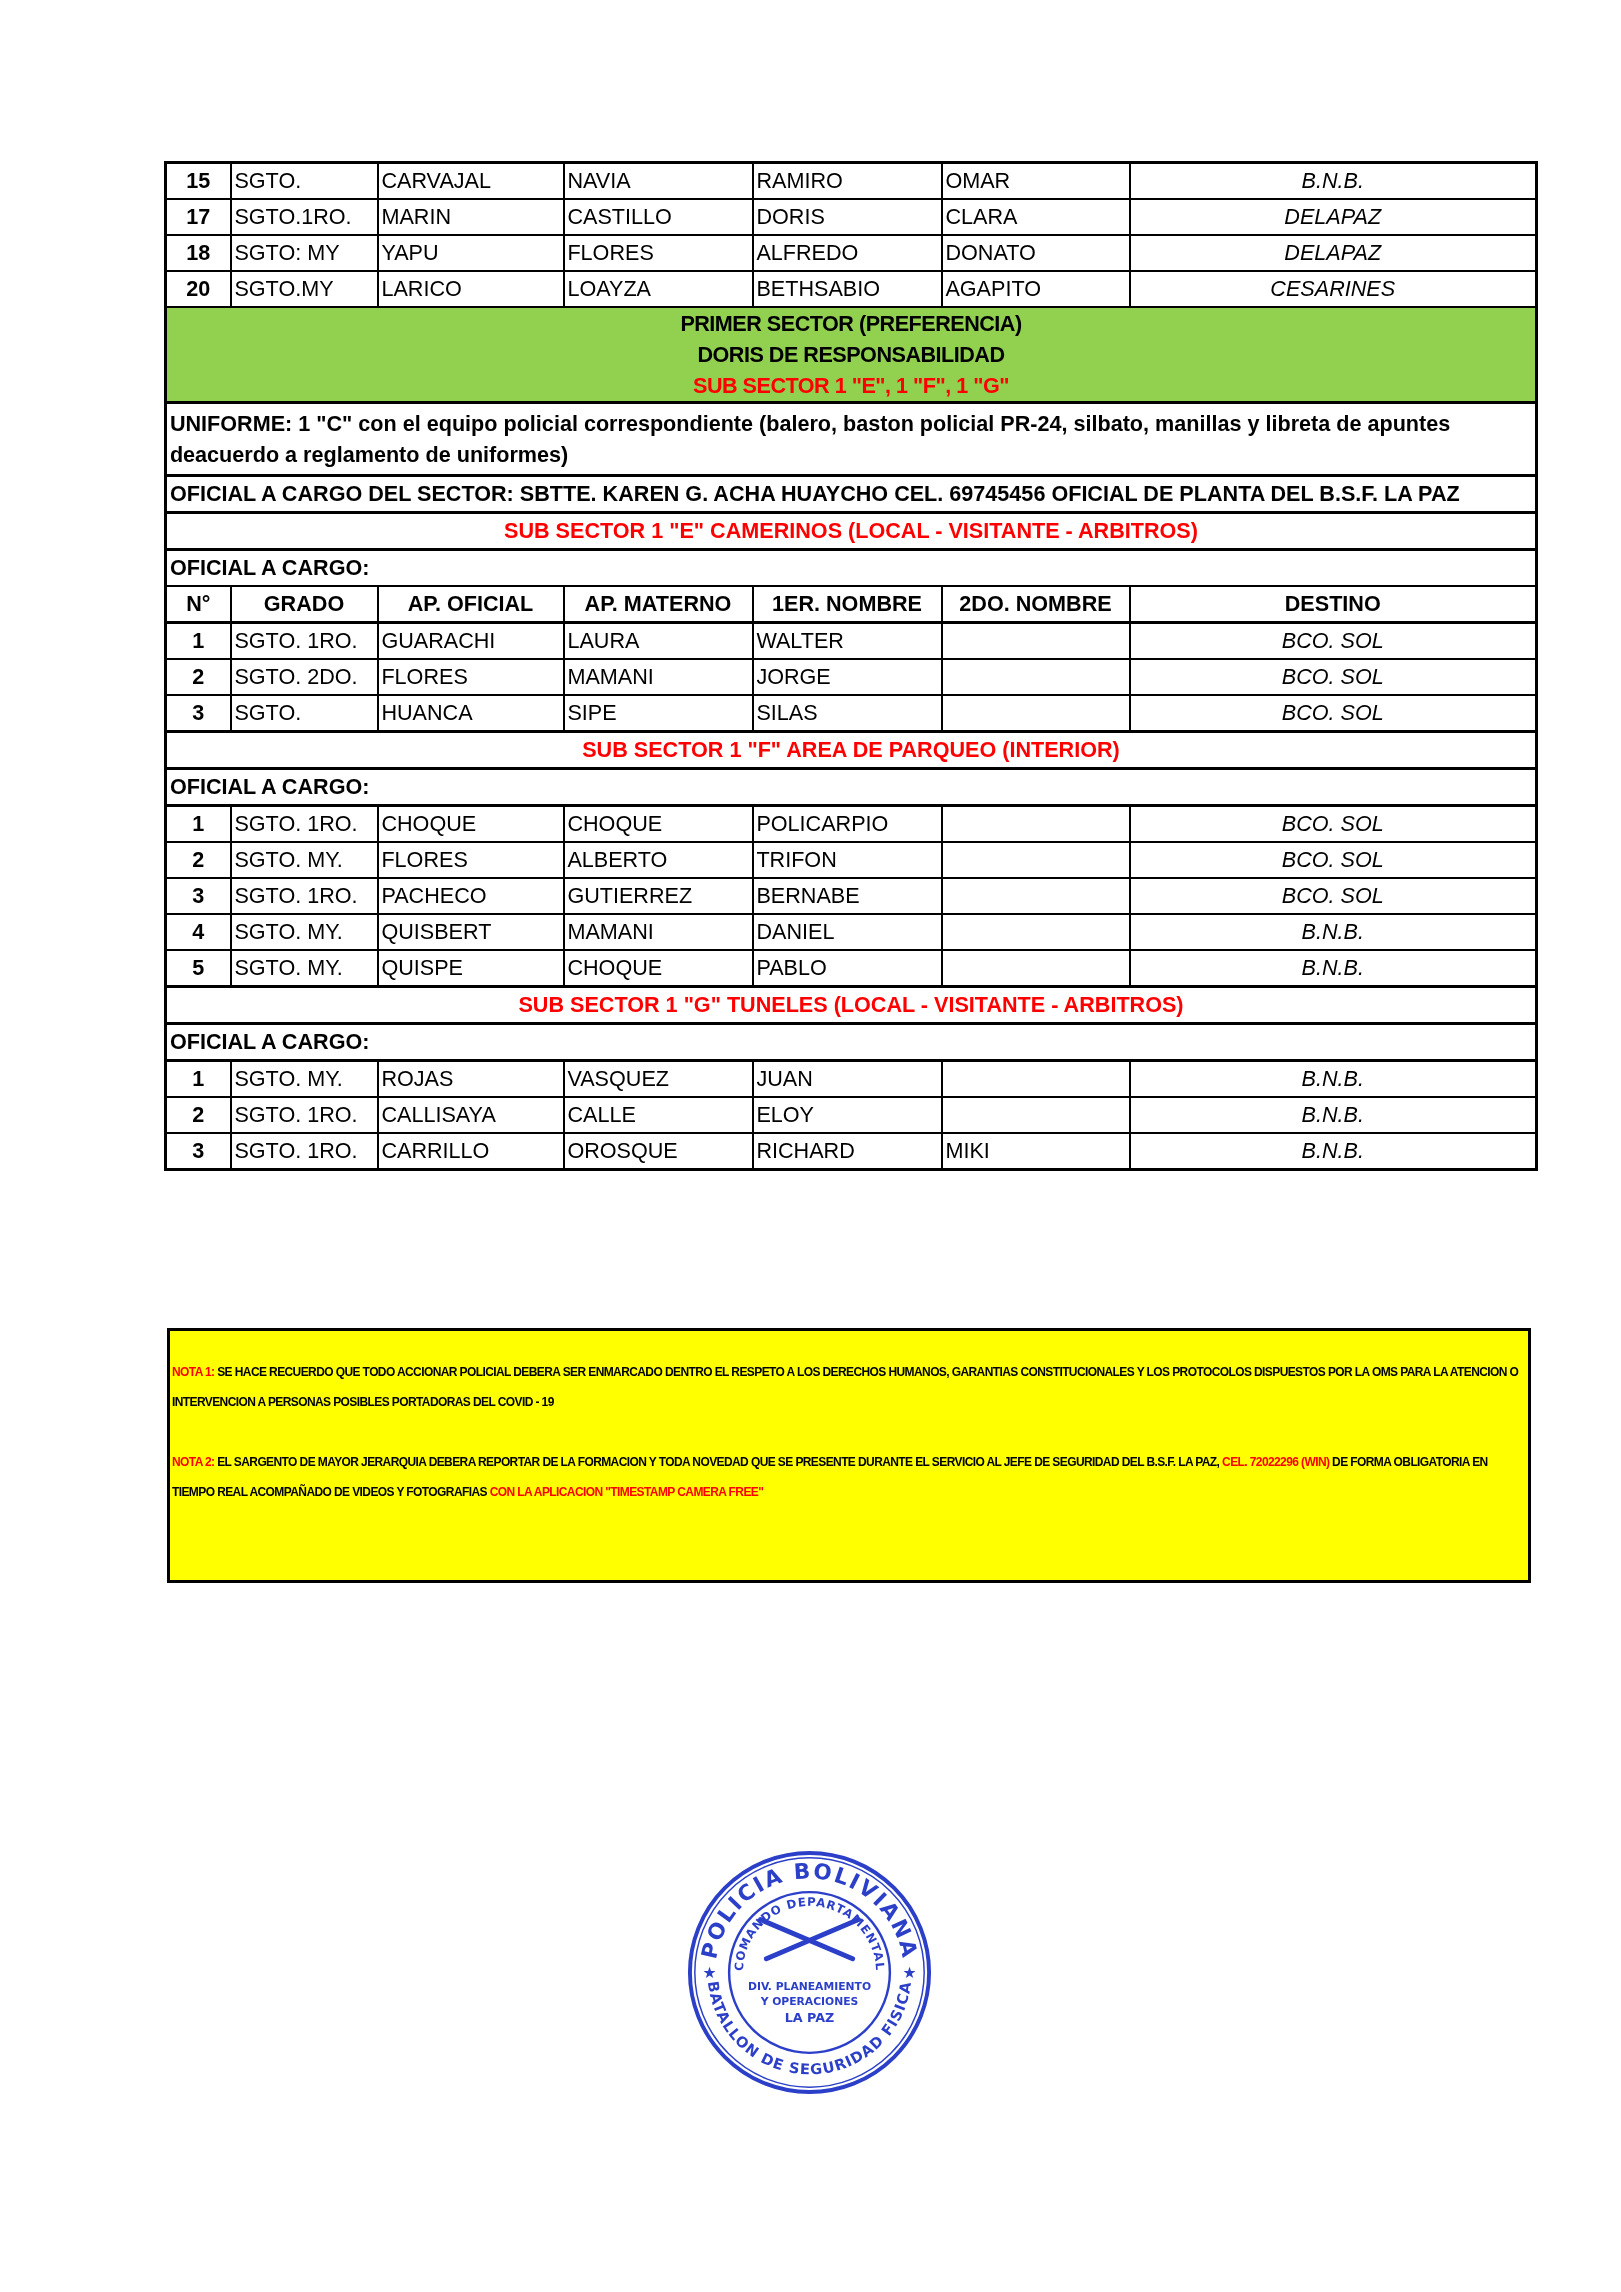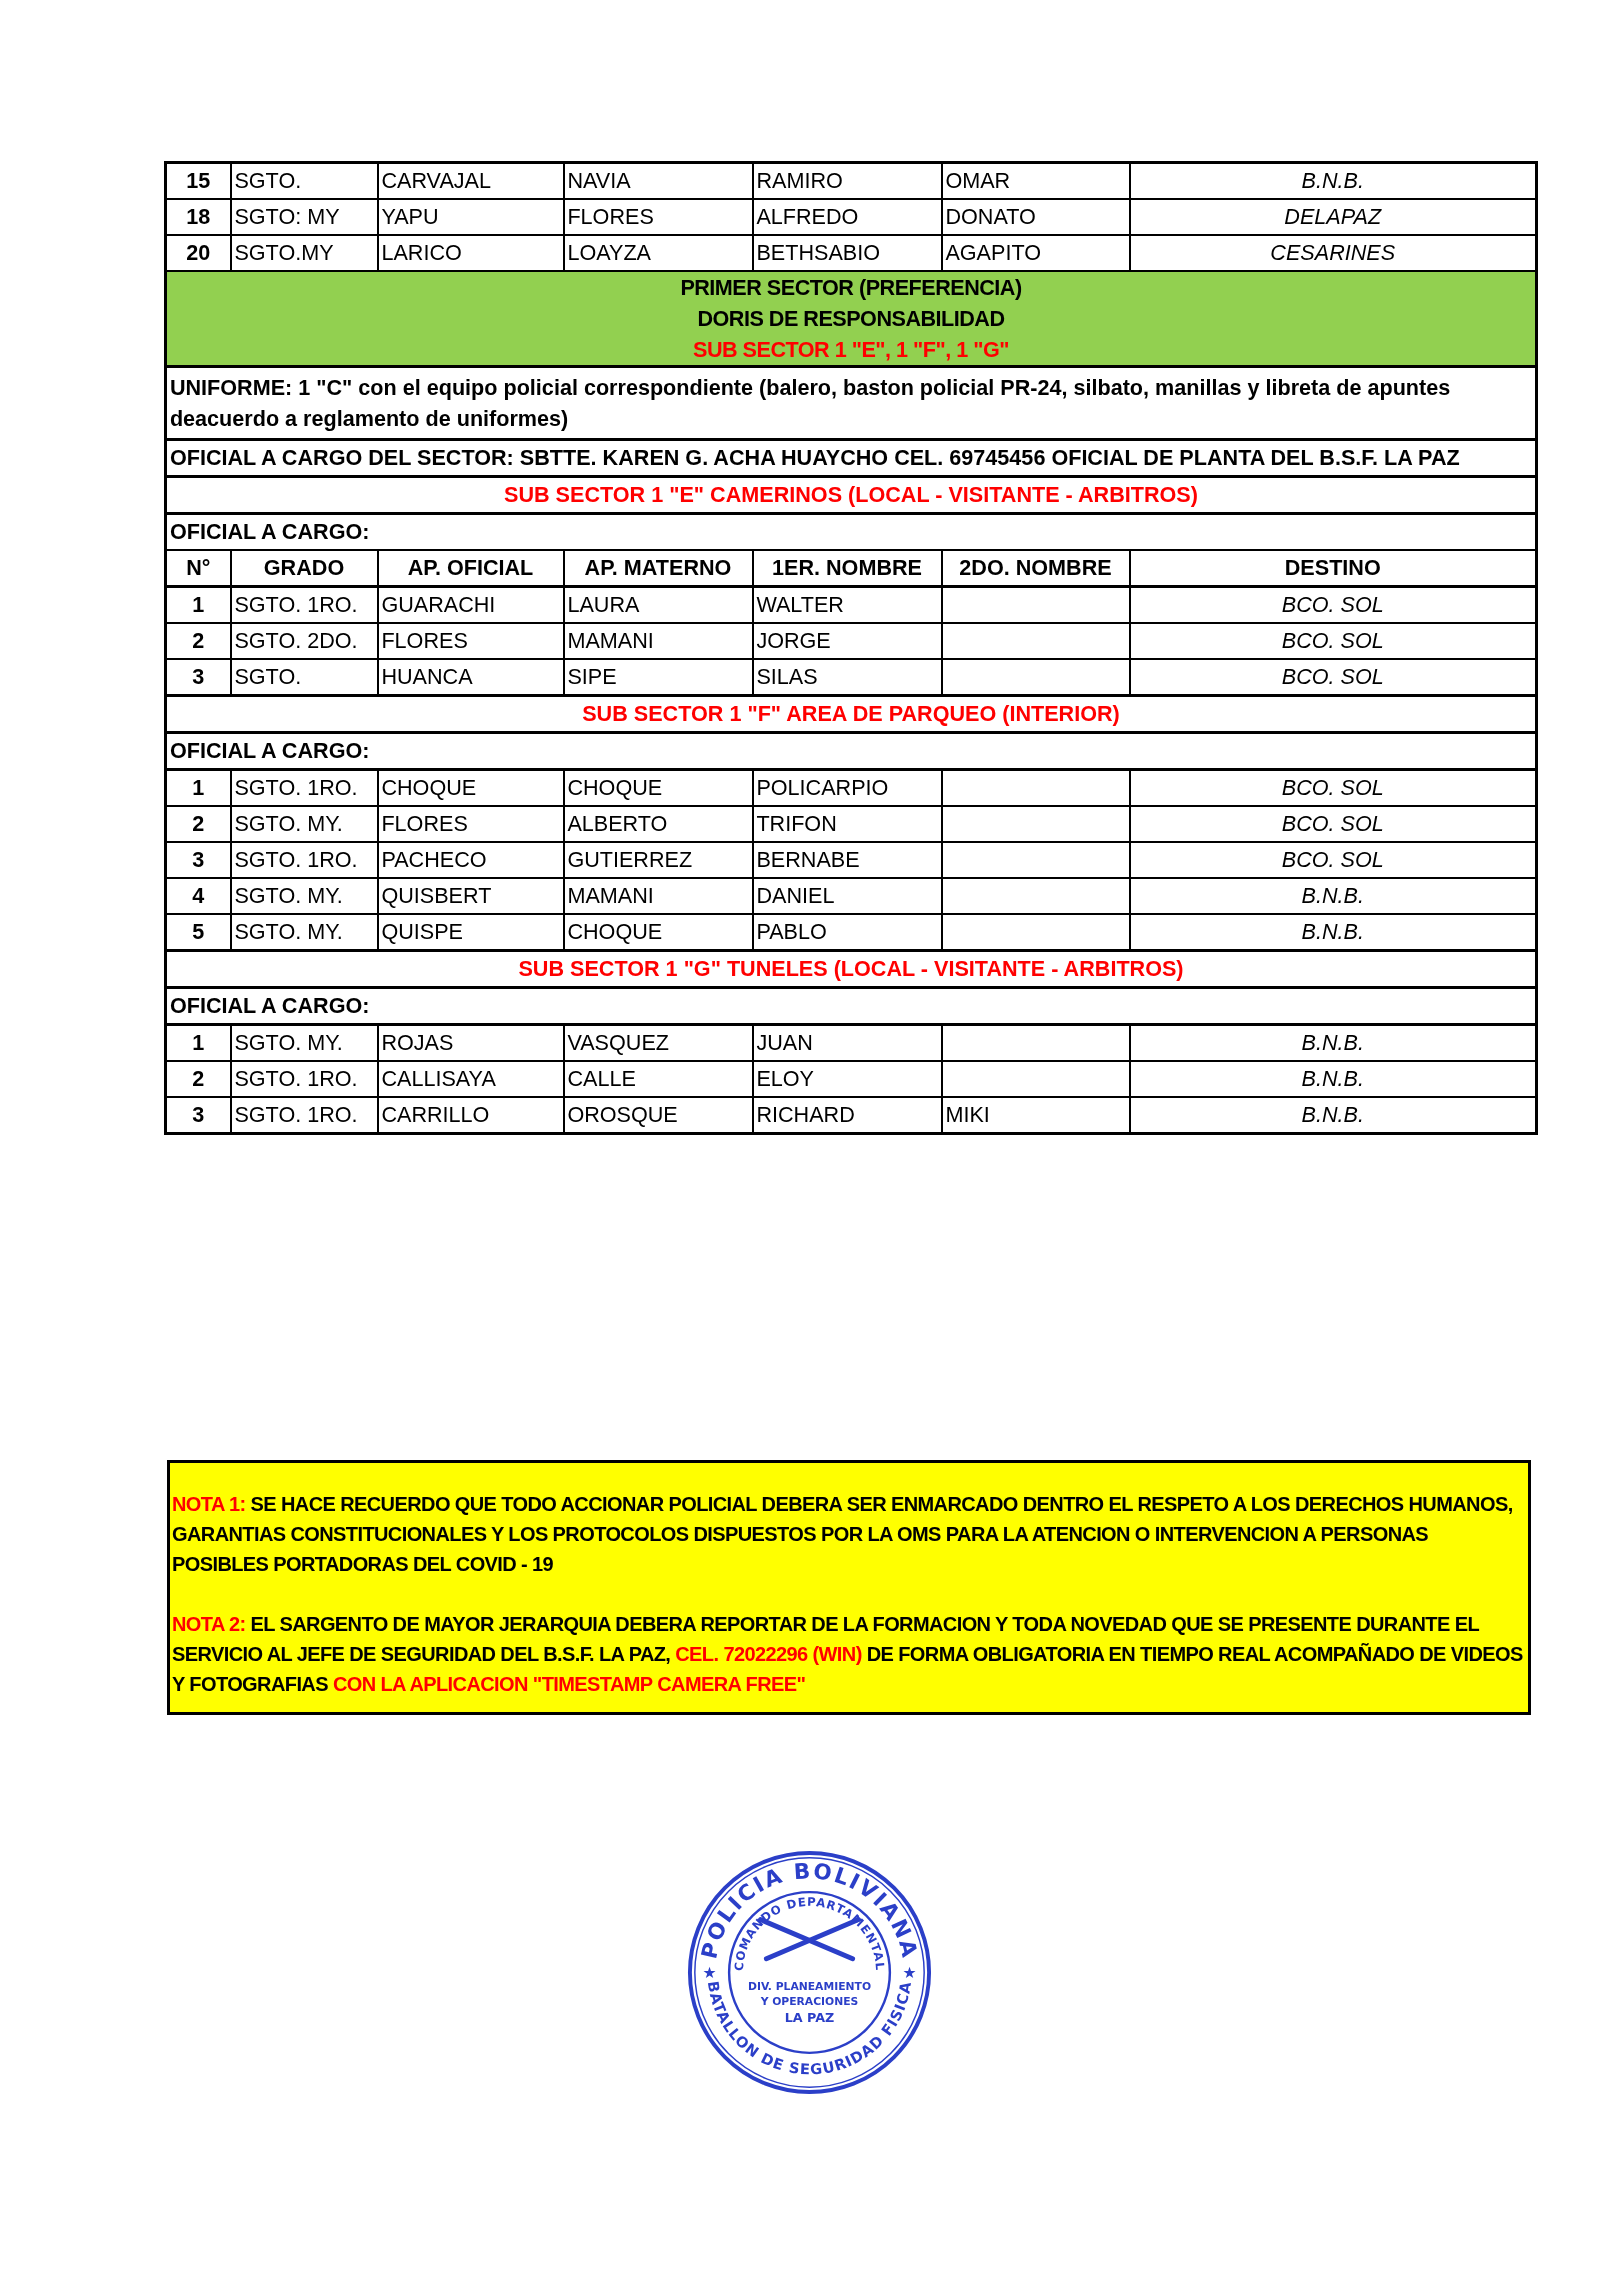--- a/index.html
+++ b/index.html
@@ -26,23 +26,23 @@
   .green td { background:#92d050; text-align:center; font-weight:bold;
               font-size:20.6px; height:117px; line-height:31px; letter-spacing:-0.5px; }
   .red { color:#ff0000; }
   .uniform td { font-weight:bold; font-size:20.6px; height:86px;
                 white-space:normal !important; line-height:31px; padding:3.9px 2.9px !important; }
   .officer td { font-weight:bold; font-size:20.6px; height:43px; }
   .subtitle td { text-align:center; font-weight:bold; color:#ff0000; font-size:20.6px; height:33px; }
   .oac td { font-weight:bold; font-size:20.6px; height:33px; }
   .hdr th { font-weight:bold; font-size:20.6px; text-align:center; height:34px; }
 
-  #notes { position:absolute; left:167px; top:1460px; width:1364px; height:255px;
+  #notes { position:absolute; left:167px; top:1328px; width:1364px; height:255px;
            background:#ffff00; border:3.9px solid #000; box-sizing:border-box;
-           padding:25.5px 2px 0 2px; font-weight:bold; font-size:20px;
+           padding:25.5px 2px 0 2px; font-weight:bold; font-size:12px;
            line-height:30px; letter-spacing:-0.6px; }
   #notes p { margin:0; }
   #notes .gap { height:30px; }
 
   #stamp { position:absolute; left:686px; top:1849px; width:247px; height:247px; }
 </style>
 </head>
 <body>
 
 <table id="roster">
@@ -57,20 +57,29 @@
   </colgroup>
   <tbody id="cont-body">
       <tr>
         <td class="num">15</td>
         <td>SGTO.</td>
         <td>CARVAJAL</td>
         <td>NAVIA</td>
         <td>RAMIRO</td>
         <td>OMAR</td>
         <td class="dest">B.N.B.</td>
+      </tr>
+      <tr>
+        <td class="num">17</td>
+        <td>SGTO.1RO.</td>
+        <td>MARIN</td>
+        <td>CASTILLO</td>
+        <td>DORIS</td>
+        <td>CLARA</td>
+        <td class="dest">DELAPAZ</td>
       </tr>
       <tr>
         <td class="num">18</td>
         <td>SGTO: MY</td>
         <td>YAPU</td>
         <td>FLORES</td>
         <td>ALFREDO</td>
         <td>DONATO</td>
         <td class="dest">DELAPAZ</td>
       </tr>

